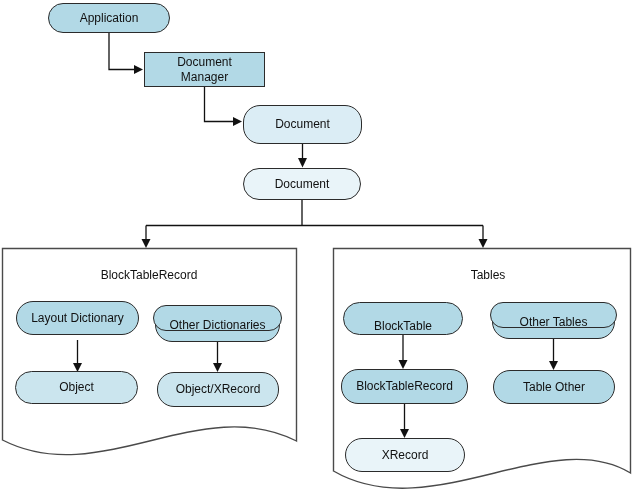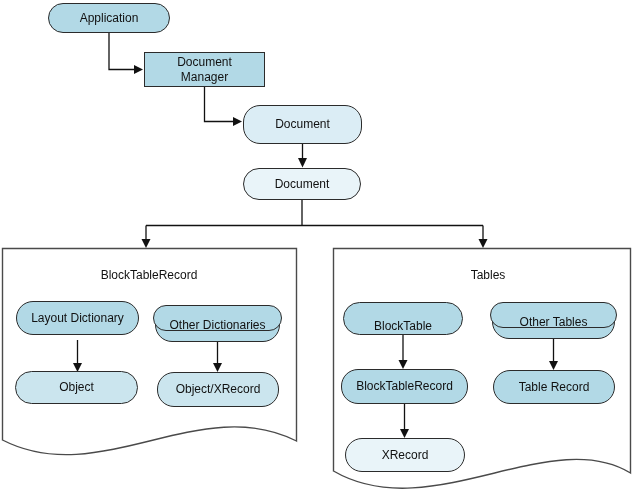--- a/index.html
+++ b/index.html
@@ -140,20 +140,20 @@
 
   <div class="node stacked" style="left:492px; top:305px; width:123px; height:34px;">
     <span class="label">Other Tables</span>
   </div>
 
   <div class="node" style="left:341px; top:369px; width:127px; height:35px;">
     <span class="label">BlockTableRecord</span>
   </div>
 
   <div class="node" style="left:493px; top:370px; width:122px; height:34px;">
-    <span class="label">Table Record</span>
+    <span class="label">Table Other</span>
   </div>
 
   <div class="node faint" style="left:345px; top:438px; width:120px; height:34px;">
     <span class="label">XRecord</span>
   </div>
 
 </div>
 
 </body></html>

